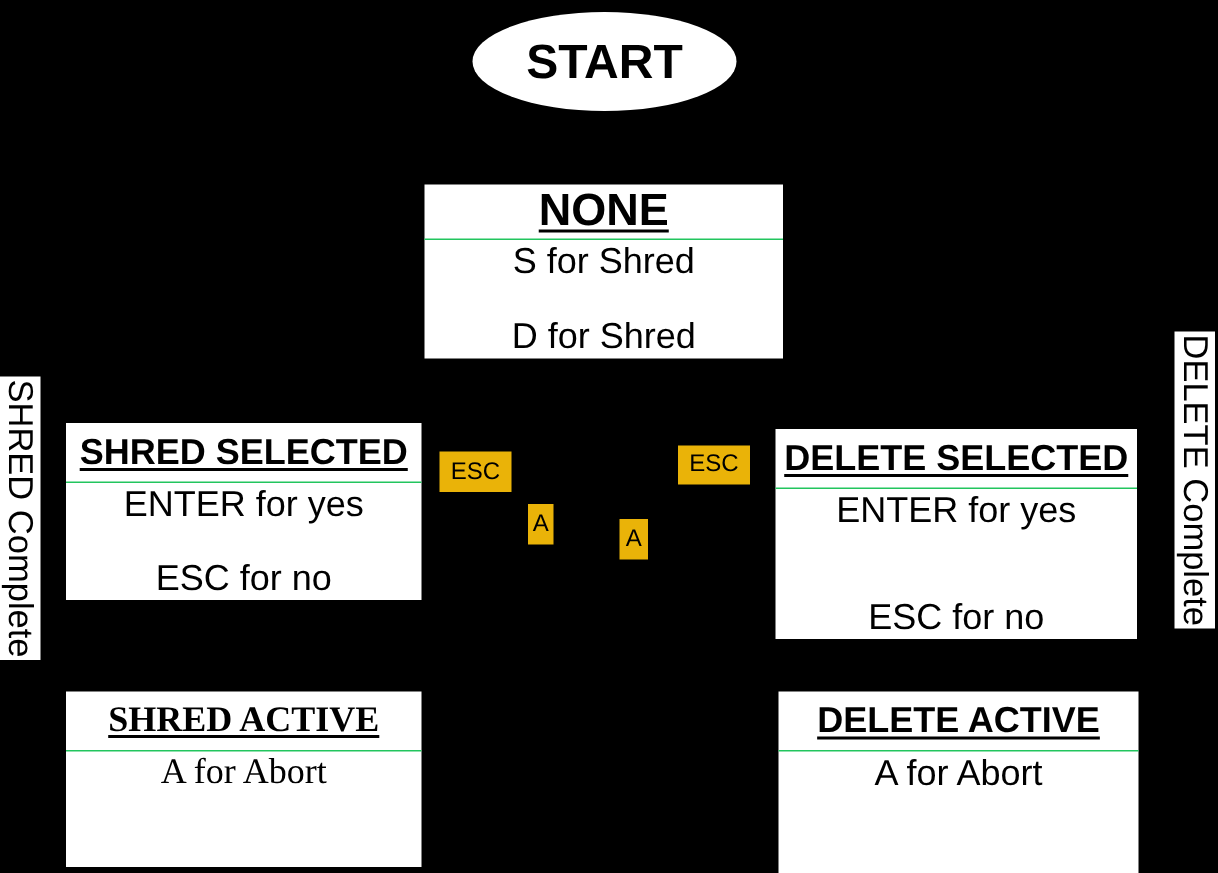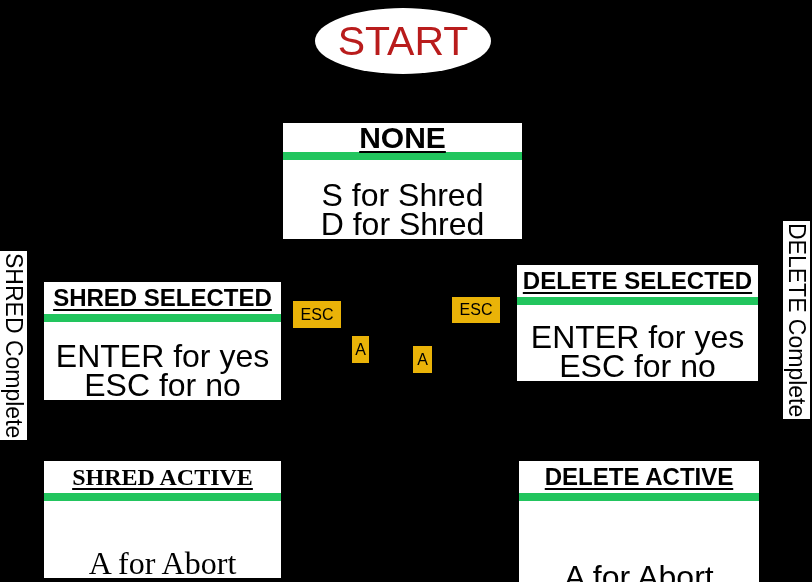--- a/index.html
+++ b/index.html
@@ -18,55 +18,56 @@
   * { box-sizing: border-box; }
 
   
   .start-ellipse {
     position: absolute;
     left: 315px; top: 8px;
     width: 176px; height: 66px;
     background: #ffffff;
     border-radius: 50%;
     display: flex; align-items: center; justify-content: center;
-    color: #b91c1c;
-    font-size: 41px;
+    color: #000000;
+    font-size: 32px;
+    font-weight: bold;
   }
 
   
   .state {
     position: absolute;
     background: #ffffff;
     color: #000000;
     display: flex;
     flex-direction: column;
   }
   .state-title {
     font-weight: bold;
-    border-bottom: 8px solid #22c55e;
+    border-bottom: 1px solid #22c55e;
     display: flex; align-items: center; justify-content: center;
     text-decoration: underline;
     text-decoration-thickness: 2px;
     text-underline-offset: 3px;
   }
   .state-body {
     flex: 1;
     display: flex;
     flex-direction: column;
     align-items: center;
-    justify-content: flex-end;
-    font-size: 32px;
+    justify-content: space-between;
+    font-size: 24px;
     line-height: 29px;
   }
 
   #state-none   { left: 283px; top: 123px; width: 239px; height: 116px; }
   #state-none .state-title { height: 37px; font-size: 30px; }
 
   #state-shred-selected  { left: 44px;  top: 282px; width: 237px; height: 118px; }
-  #state-delete-selected { left: 517px; top: 265px; width: 241px; height: 116px; gap: 12px; }
+  #state-delete-selected { left: 517px; top: 286px; width: 241px; height: 140px; }
   #state-shred-active    { left: 44px;  top: 461px; width: 237px; height: 117px; font-family: Liberation Serif, serif; }
   #state-delete-active   { left: 519px; top: 461px; width: 240px; height: 131px; }
 
   #state-shred-selected .state-title,
   #state-delete-selected .state-title,
   #state-shred-active .state-title,
   #state-delete-active .state-title {
     height: 40px;
     font-size: 24px;
   }

